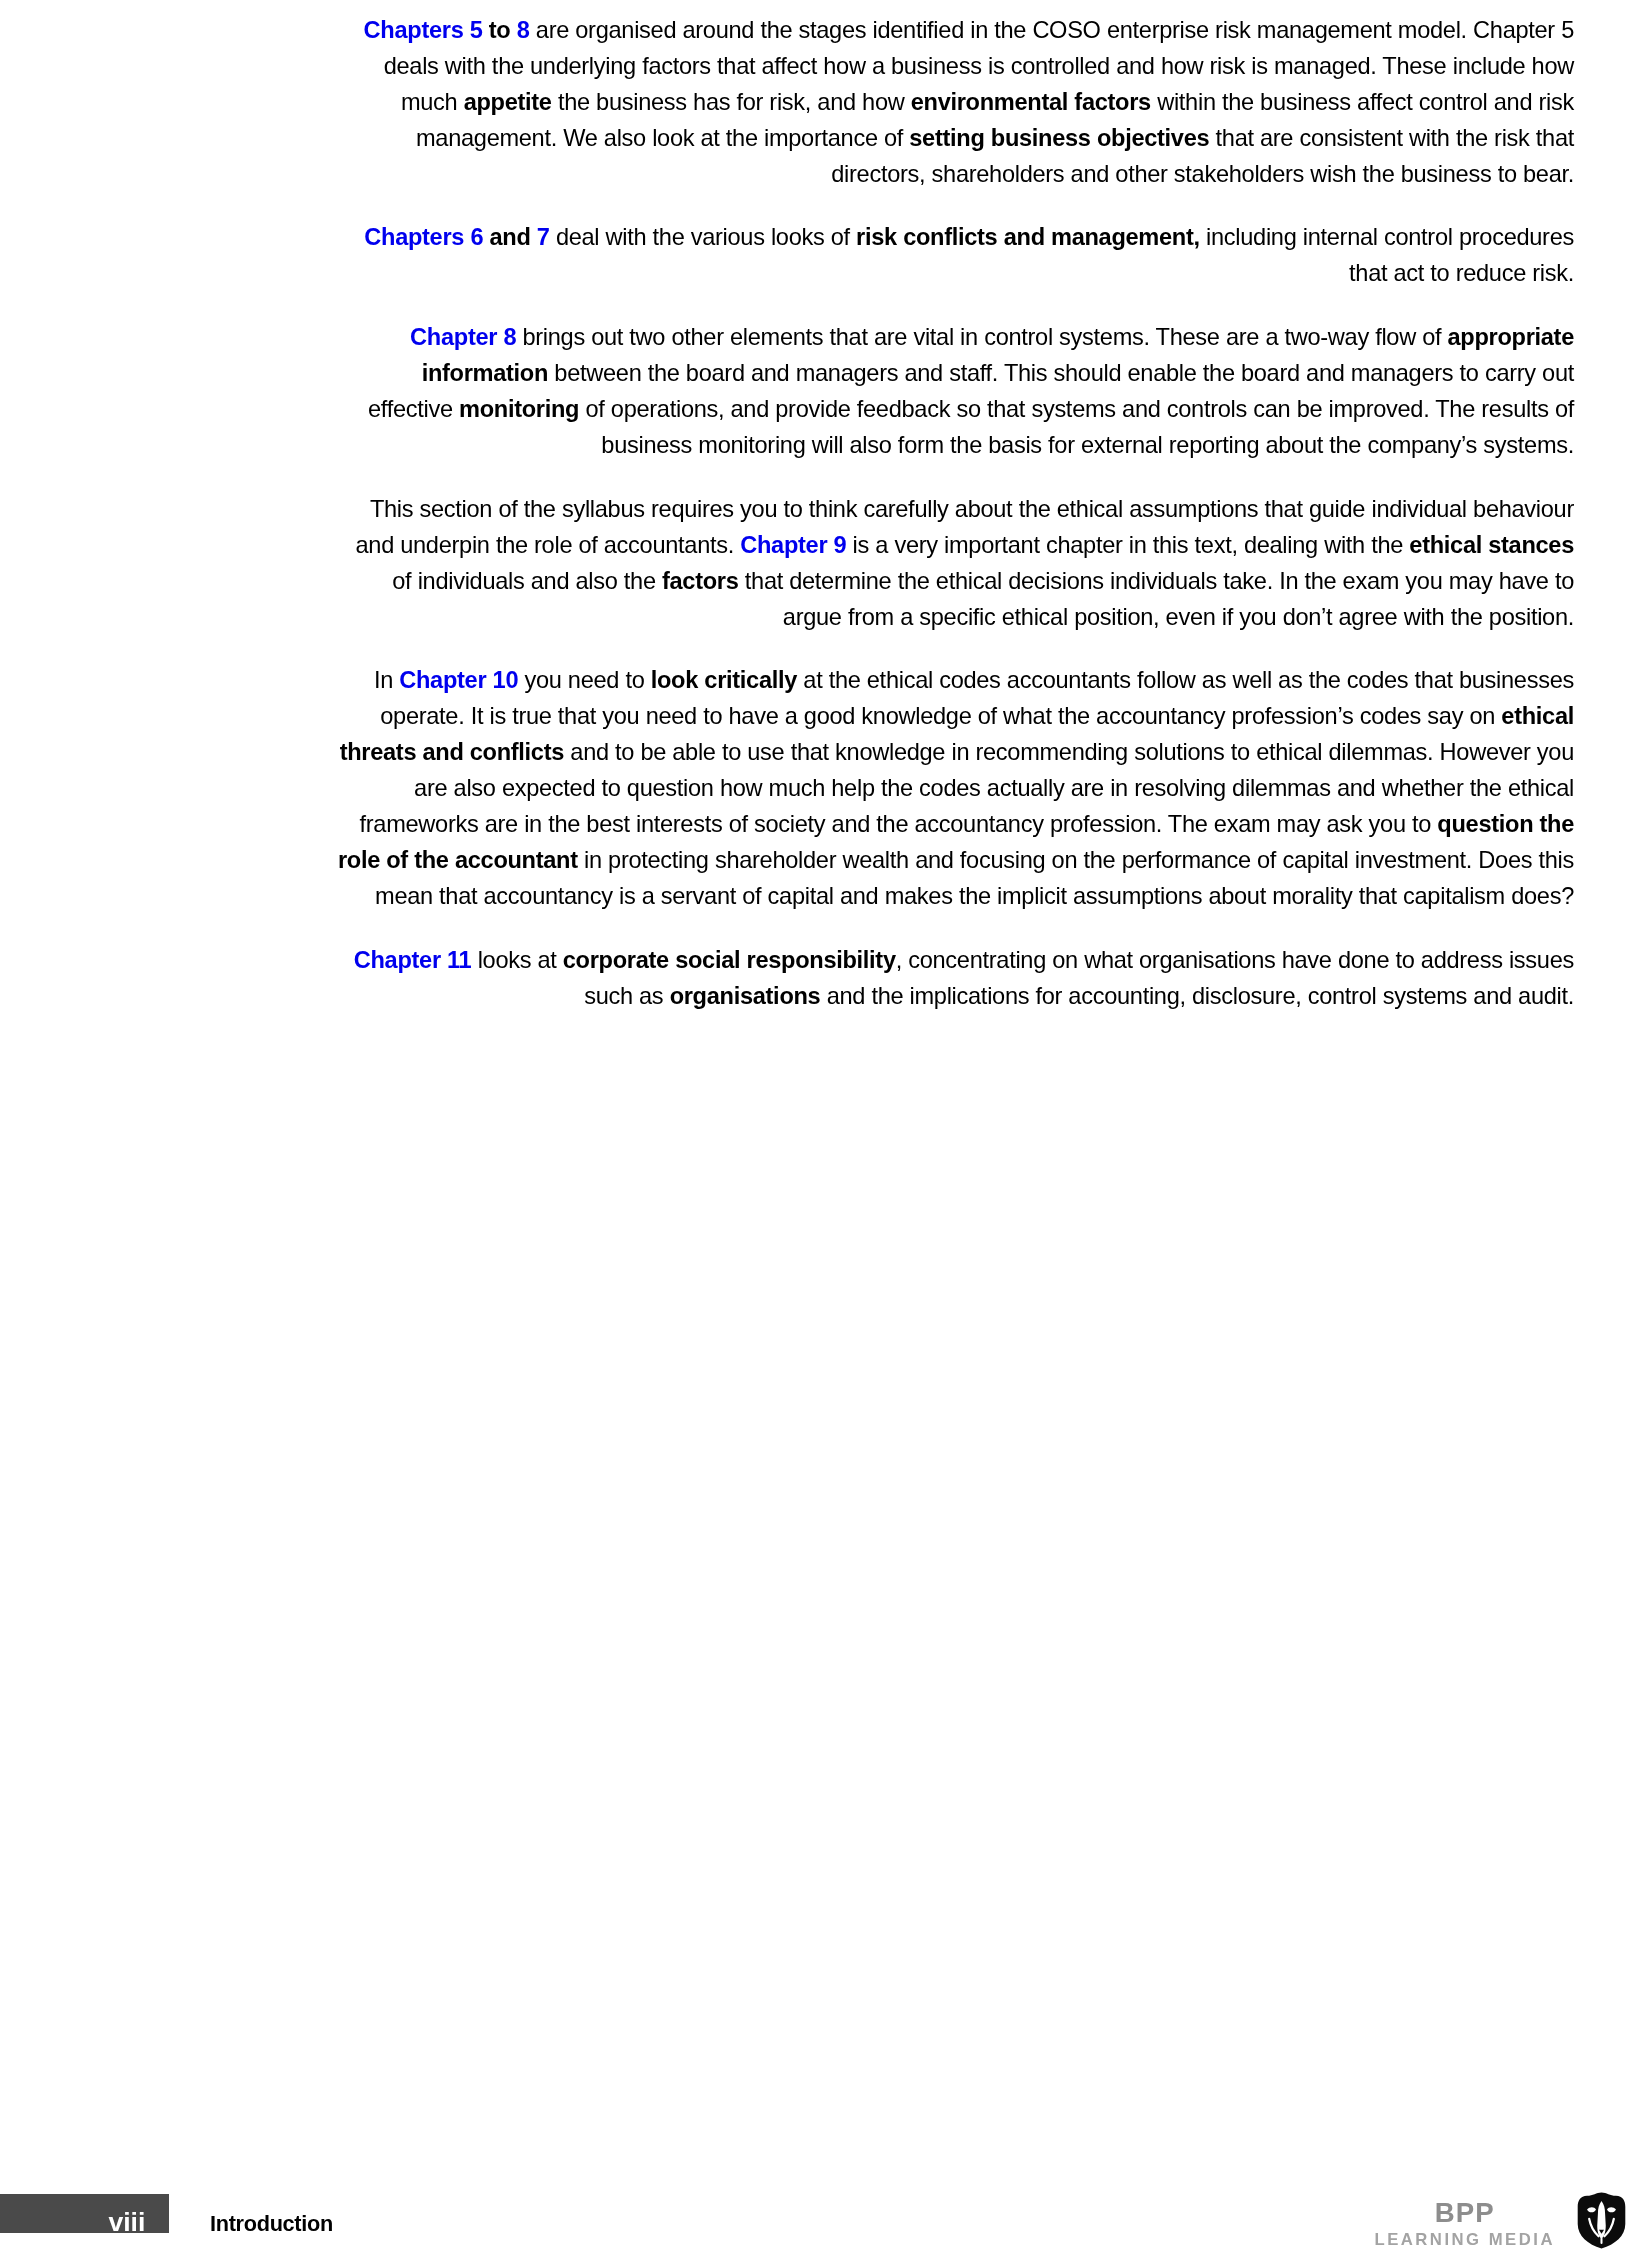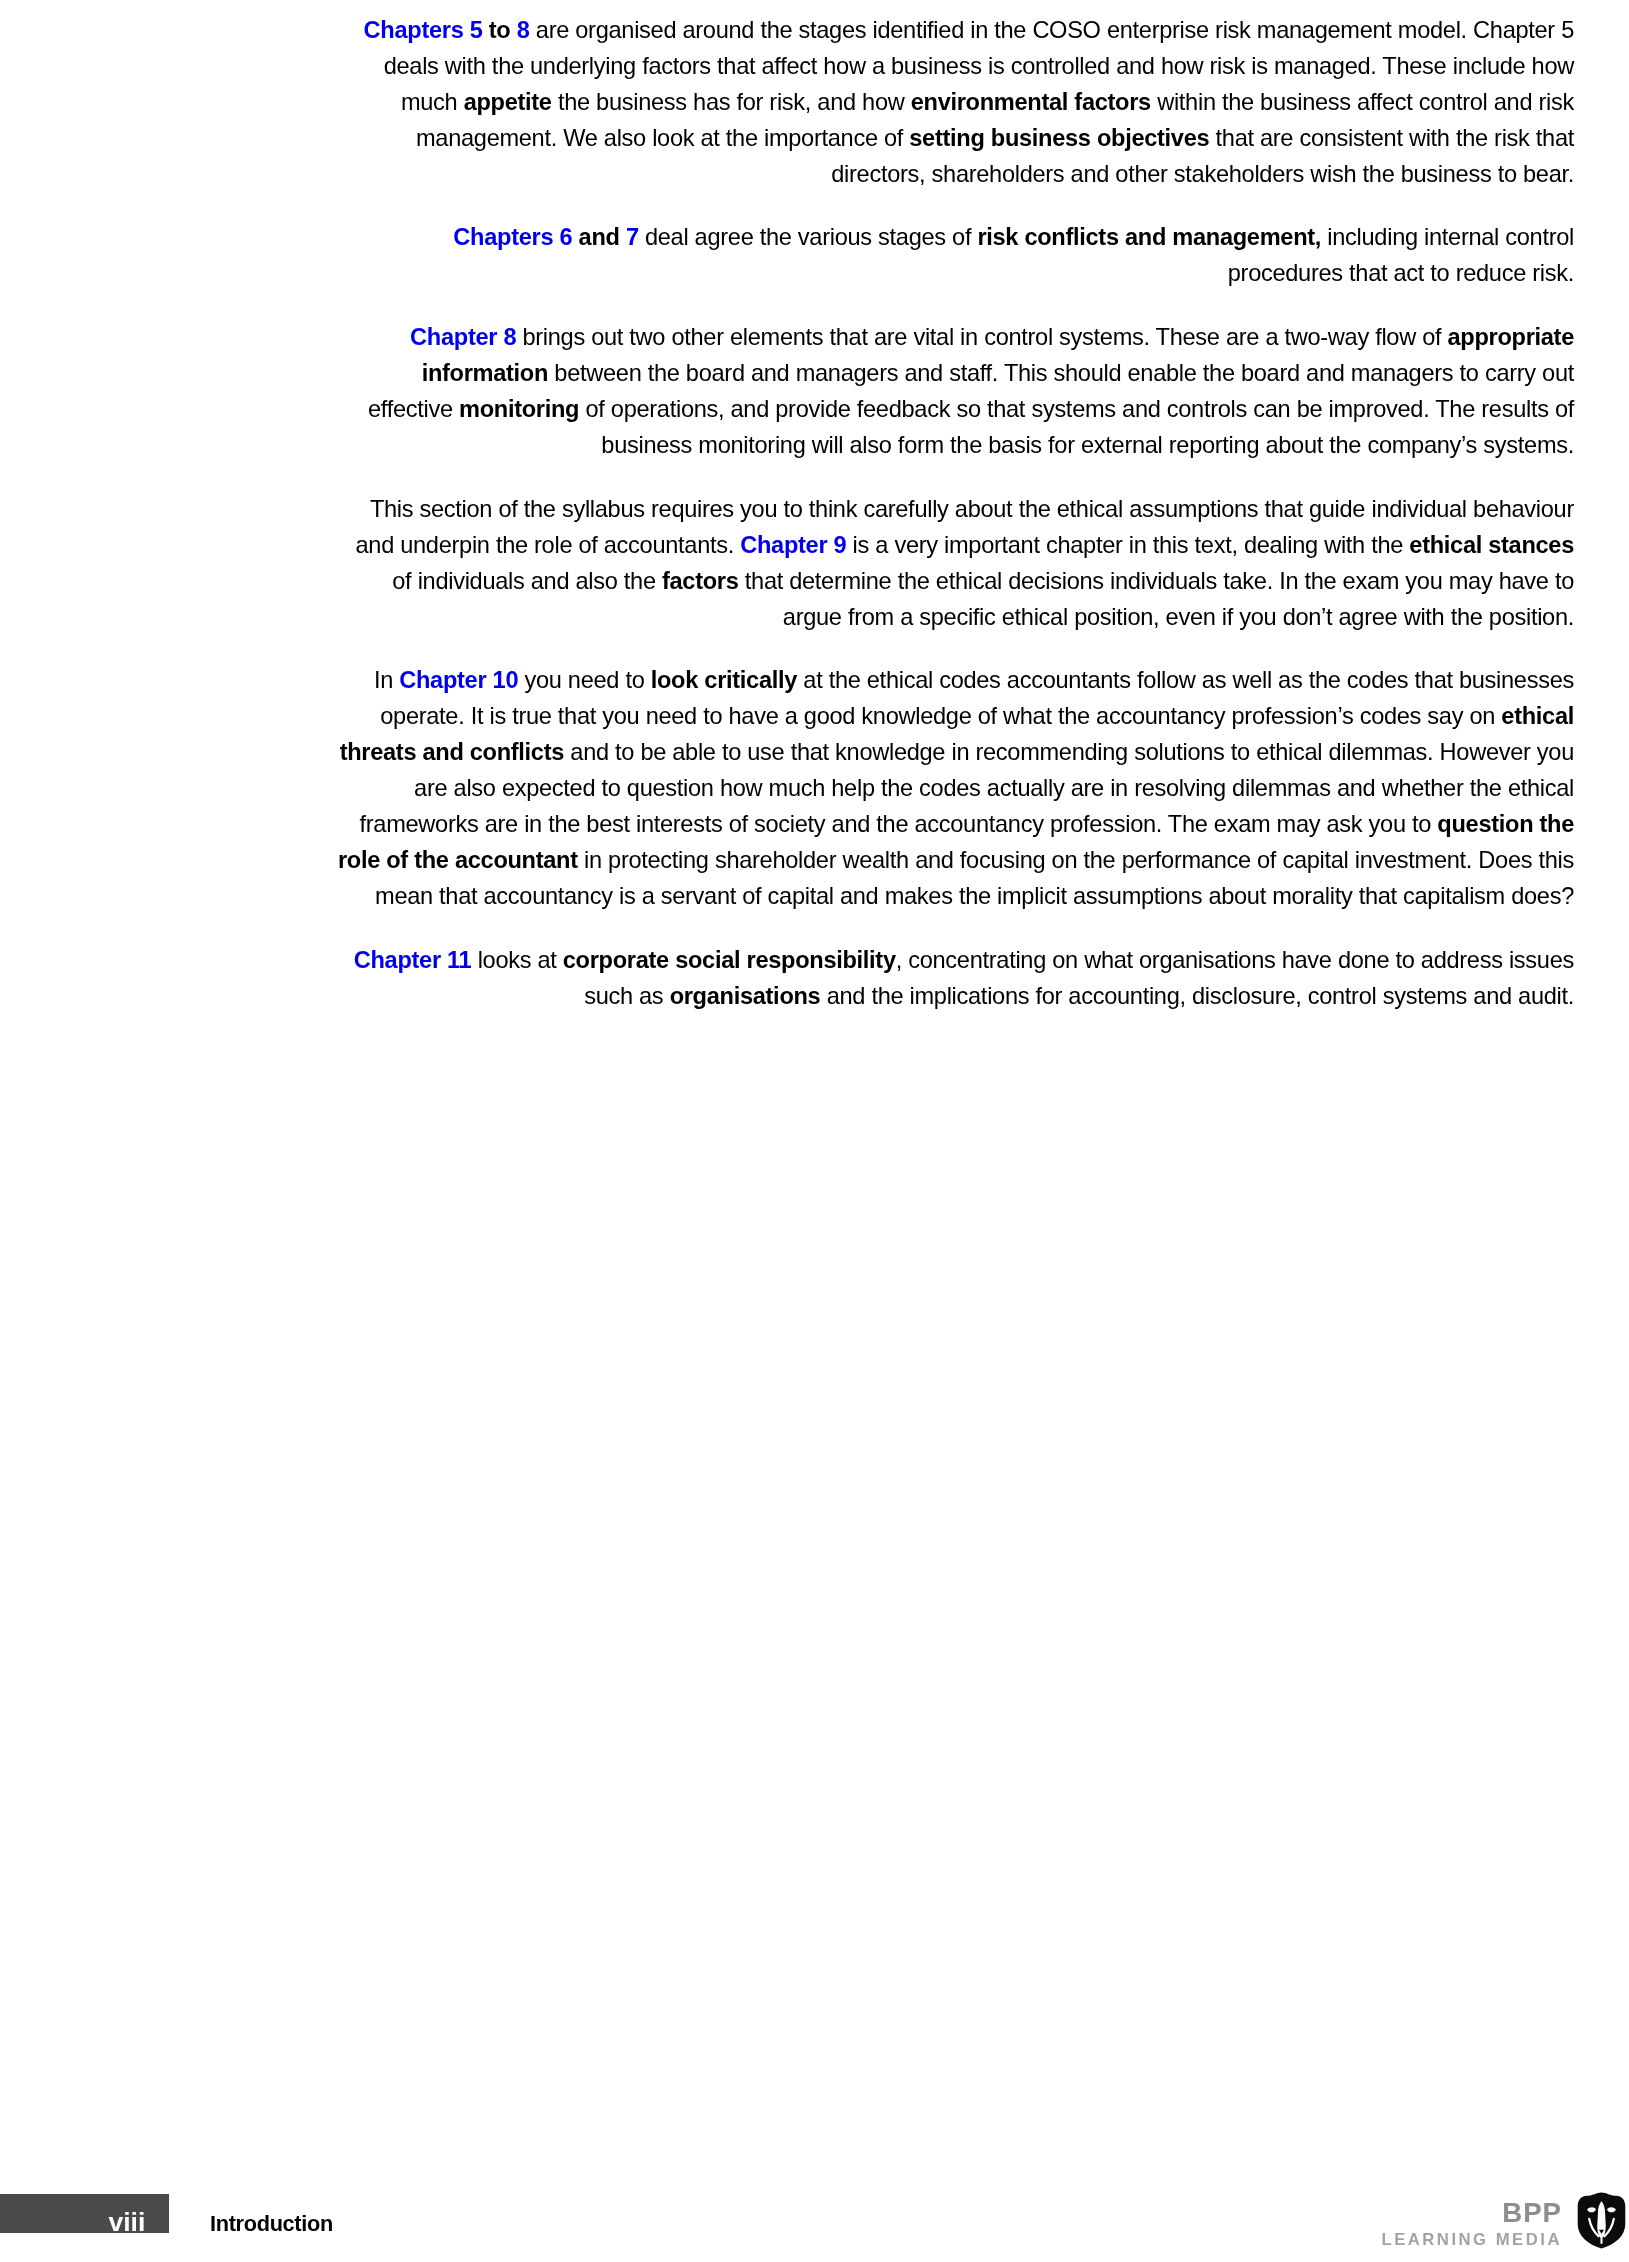--- a/index.html
+++ b/index.html
@@ -56,21 +56,21 @@
     font-size:21.7px;
     font-weight:bold;
     letter-spacing:-0.3px;
   }
   .logo {
     position:absolute;
     right:2px; top:2187px;
     display:flex;
     align-items:flex-end;
   }
-  .logo-text { text-align:right; margin-right:14px; padding-bottom:2px; }
+  .logo-text { text-align:center; margin-right:21px; padding-bottom:2px; }
   .logo-brand {
     font-size:27.6px;
     font-weight:bold;
     color:var(--logo-gray,#8d8d8d);
     letter-spacing:1px;
     line-height:1;
   }
   .logo-sub {
     font-size:16.7px;
     color:var(--logo-light,#a3a3a3);
@@ -80,21 +80,21 @@
     font-weight:bold;
   }
   .lion { display:block; }
   .lion svg { width:51px; height:67px; display:block; }
 </style>
 </head>
 <body>
 
 <div class="doc-body" id="doc-body">
     <p><span class="link">Chapters 5</span><span class="b"> to </span><span class="link">8</span><span class="n"> are organised around the stages identified in the COSO enterprise risk management model. Chapter 5 deals with the underlying factors that affect how a business is controlled and how risk is managed. These include how much </span><span class="b">appetite</span><span class="n"> the business has for risk, and how </span><span class="b">environmental factors</span><span class="n"> within the business affect control and risk management. We also look at the importance of </span><span class="b">setting business objectives</span><span class="n"> that are consistent with the risk that directors, shareholders and other stakeholders wish the business to bear.</span></p>
-    <p><span class="link">Chapters 6</span><span class="b"> and </span><span class="link">7</span><span class="n"> deal agree the various stages of </span><span class="b">risk conflicts and management,</span><span class="n"> including internal control procedures that act to reduce risk.</span></p>
+    <p><span class="link">Chapters 6</span><span class="b"> and </span><span class="link">7</span><span class="n"> deal with the various looks of </span><span class="b">risk conflicts and management,</span><span class="n"> including internal control procedures that act to reduce risk.</span></p>
     <p><span class="link">Chapter 8</span><span class="n"> brings out two other elements that are vital in control systems. These are a two-way flow of </span><span class="b">appropriate information</span><span class="n"> between the board and managers and staff. This should enable the board and managers to carry out effective </span><span class="b">monitoring</span><span class="n"> of operations, and provide feedback so that systems and controls can be improved. The results of business monitoring will also form the basis for external reporting about the company’s systems.</span></p>
     <p><span class="n">This section of the syllabus requires you to think carefully about the ethical assumptions that guide individual behaviour and underpin the role of accountants. </span><span class="link">Chapter 9</span><span class="n"> is a very important chapter in this text, dealing with the </span><span class="b">ethical stances</span><span class="n"> of individuals and also the </span><span class="b">factors</span><span class="n"> that determine the ethical decisions individuals take. In the exam you may have to argue from a specific ethical position, even if you don’t agree with the position.</span></p>
     <p><span class="n">In </span><span class="link">Chapter 10</span><span class="n"> you need to </span><span class="b">look critically</span><span class="n"> at the ethical codes accountants follow as well as the codes that businesses operate. It is true that you need to have a good knowledge of what the accountancy profession’s codes say on </span><span class="b">ethical threats and conflicts</span><span class="n"> and to be able to use that knowledge in recommending solutions to ethical dilemmas. However you are also expected to question how much help the codes actually are in resolving dilemmas and whether the ethical frameworks are in the best interests of society and the accountancy profession. The exam may ask you to </span><span class="b">question the role of the accountant</span><span class="n"> in protecting shareholder wealth and focusing on the performance of capital investment. Does this mean that accountancy is a servant of capital and makes the implicit assumptions about morality that capitalism does?</span></p>
     <p><span class="link">Chapter 11</span><span class="n"> looks at </span><span class="b">corporate social responsibility</span><span class="n">, concentrating on what organisations have done to address issues such as </span><span class="b">organisations</span><span class="n"> and the implications for accounting, disclosure, control systems and audit.</span></p>
   </div>
 
 <div class="page-box">
   <span>viii</span>
 </div>
 

